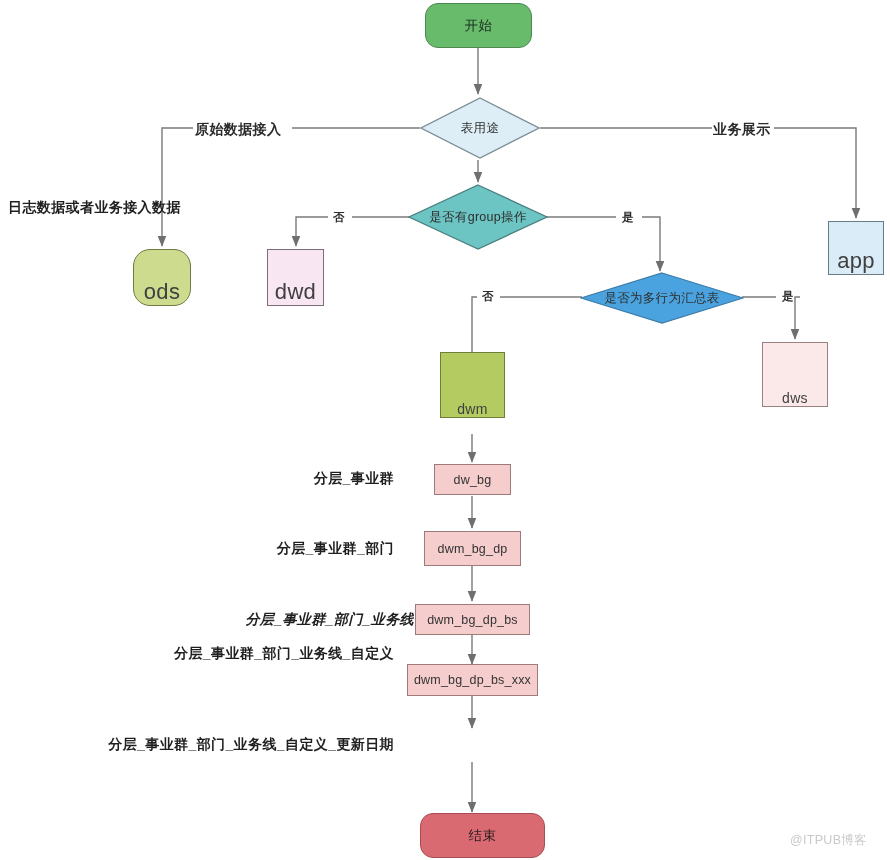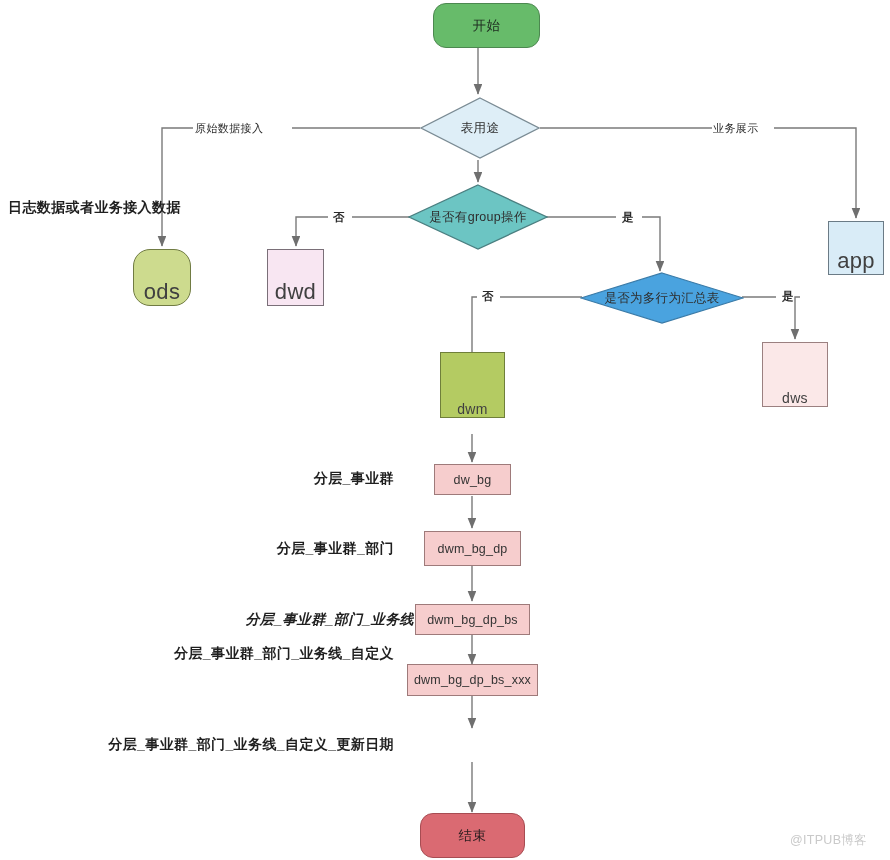--- a/index.html
+++ b/index.html
@@ -33,21 +33,21 @@
     color: #333333;
   }
   
   .term {
     border: 1.4px solid #5a5a5a;
     border-radius: 13px;
     font-size: 13.5px;
     font-weight: 400;
     letter-spacing: 0.5px;
   }
-  .term.start { background: #67bb6a; border-color: #4c8850; color: #1d2b1f; margin-left: 8px; }
+  .term.start { background: #67bb6a; border-color: #4c8850; color: #1d2b1f; }
   .term.end   { background: #da6a72; border-color: #a74c52; color: #2b1d1f; }
 
   
   .rect {
     border: 1.4px solid #6e6e6e;
     font-size: 22px;
     font-weight: 400;
     color: #404040;
     letter-spacing: 0.3px;
     align-items: flex-end;
@@ -83,23 +83,23 @@
     justify-content: center;
     font-size: 12.5px;
     color: #2e2e2e;
     letter-spacing: 0.3px;
     white-space: nowrap;
   }
 
   
   .edge-label {
     position: absolute;
-    font-size: 11px;
+    font-size: 14px;
     color: #2b2b2b;
-    font-weight: normal;
+    font-weight: bold;
     white-space: nowrap;
     letter-spacing: 0.4px;
   }
   .edge-label.small {
     font-weight: bold;
     font-size: 11.5px;
   }
   
   .side-label {
     position: absolute;
@@ -217,21 +217,21 @@
 
   <div class="node tbl" style="left:415px; top:604px; width:115px; height:31px;">
     <span>dwm_bg_dp_bs</span>
   </div>
 
   <div class="node tbl" style="left:407px; top:664px; width:131px; height:32px;">
     <span>dwm_bg_dp_bs_xxx</span>
   </div>
 
 
-  <div class="node term end" style="left:420px; top:813px; width:105px; height:45px;">
+  <div class="node term end" style="left:420px; top:813px; width:125px; height:45px;">
     <span>结束</span>
   </div>
 
   <div class="edge-label" style="left:195px; top:121px;">原始数据接入</div>
 
   <div class="edge-label" style="left:713px; top:121px;">业务展示</div>
 
   <div class="edge-label small" style="left:333px; top:210px;">否</div>
 
   <div class="edge-label small" style="left:622px; top:210px;">是</div>

